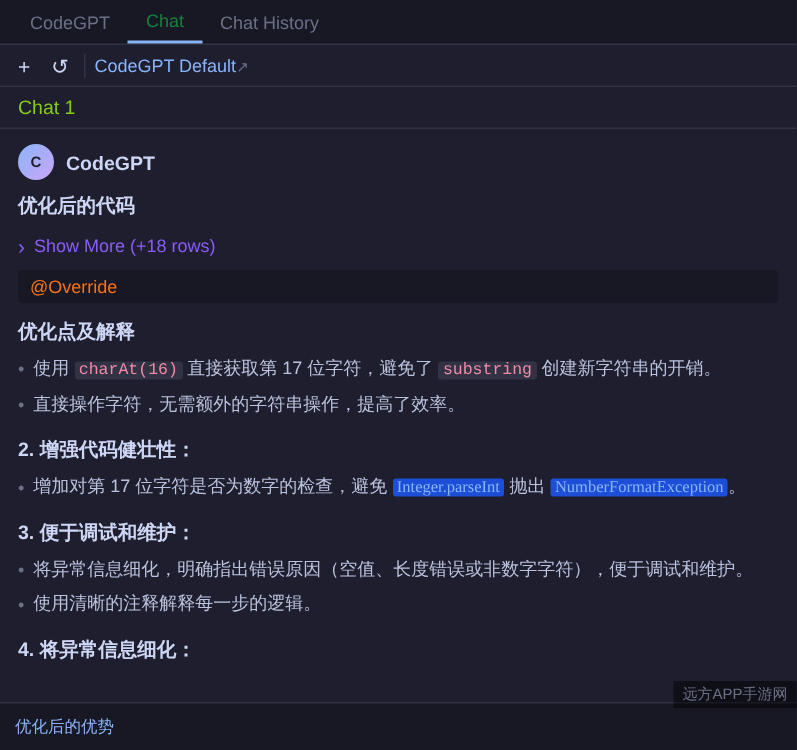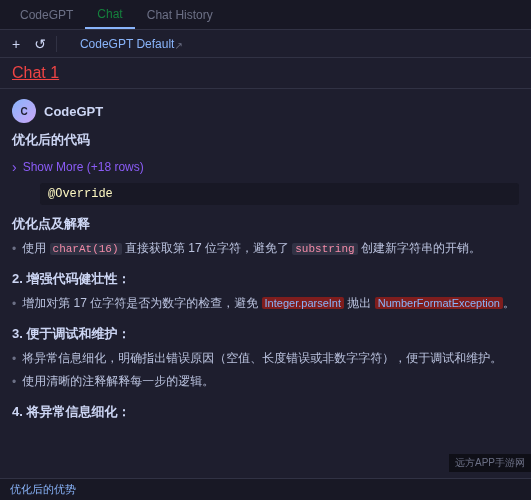--- a/index.html
+++ b/index.html
@@ -62,33 +62,31 @@
       width: 1px;
       height: 16px;
       background: #313244;
     }
     .toolbar-label {
       font-size: 12px;
       color: #89b4fa;
       display: flex;
       align-items: flex-end;
       gap: 0;
-      margin-left: 17px;
     }
     .toolbar-label span.arrow {
       font-size: 10px;
       color: #6c7086;
     }
     
     .chat-title-bar {
       padding: 6px 12px;
-      font-size: 16px;
-      color: #ef4444;
+      font-size: 13px;
+      color: #84cc16;
       border-bottom: 1px solid #313244;
-      text-decoration: underline;
     }
     
     .main-content {
       height: calc(500px - 30px - 28px - 28px - 24px);
       overflow-y: auto;
       padding: 10px 12px;
       background-color: #1e1e2e;
     }
     .main-content::-webkit-scrollbar {
       width: 4px;
@@ -142,28 +140,27 @@
       cursor: pointer;
       padding: 4px 0;
       margin-bottom: 4px;
     }
     .show-more-bar:before {
       content: '›';
       font-size: 14px;
     }
     
     .code-line {
-      font-family: Liberation Mono, monospace;
-      font-size: 12px;
-      color: #fef9c3;
+      font-family: Liberation Sans, sans-serif;
+      font-size: 12px;
+      color: #f97316;
       background-color: #181825;
       padding: 4px 8px;
       border-radius: 3px;
       margin-bottom: 10px;
-      margin-left: 28px;
     }
     
     .sub-section {
       margin-bottom: 12px;
     }
     .sub-section-title {
       font-size: 13px;
       font-weight: 600;
       color: #cdd6f4;
       margin-bottom: 6px;
@@ -192,34 +189,34 @@
     }
     .inline-code {
       font-family: 'Consolas', 'Courier New', monospace;
       background-color: #313244;
       color: #f38ba8;
       padding: 0 3px;
       border-radius: 2px;
       font-size: 11px;
     }
     .inline-code-blue {
-      font-family: Liberation Sans, sans-serif;
-      background-color: #7f1d1d;
+      font-family: Liberation Serif, serif;
+      background-color: #1d4ed8;
       color: #89b4fa;
       padding: 0 3px;
       border-radius: 2px;
       font-size: 11px;
     }
     
     .bottom-bar {
       position: absolute;
       bottom: 0;
       left: 0;
       right: 0;
-      height: 22px;
+      height: 32px;
       background-color: #181825;
       border-top: 1px solid #313244;
       display: flex;
       align-items: center;
       padding: 0 10px;
     }
     .bottom-label {
       font-size: 11px;
       color: #89b4fa;
     }
@@ -284,20 +281,23 @@
     <span>@Override</span>
   </div>
 
   <div class="section-heading">优化点及解释</div>
 
   <div class="sub-section">
     <ul class="bullet-list">
       <li>
         <span>使用 <span class="inline-code">charAt(16)</span> 直接获取第 17 位字符，避免了 <span class="inline-code">substring</span> 创建新字符串的开销。</span>
       </li>
+      <li>
+        <span>直接操作字符，无需额外的字符串操作，提高了效率。</span>
+      </li>
     </ul>
   </div>
 
   <div class="sub-section">
     <div class="sub-section-title">
       <span>2. </span><span>增强代码健壮性：</span>
     </div>
     <ul class="bullet-list">
       <li>
         <span>增加对第 17 位字符是否为数字的检查，避免 <span class="inline-code-blue">Integer.parseInt</span> 抛出 <span class="inline-code-blue">NumberFormatException</span>。</span>

